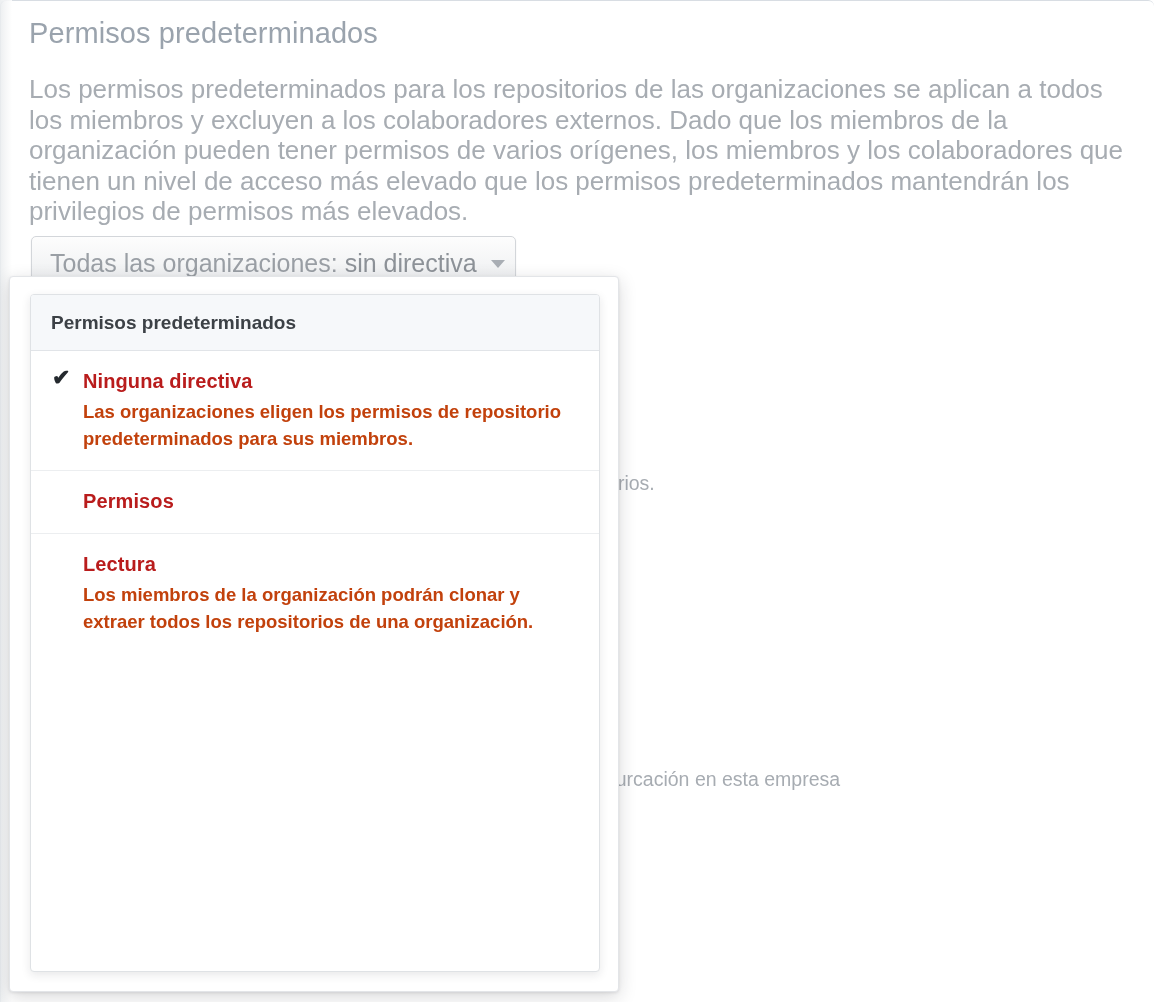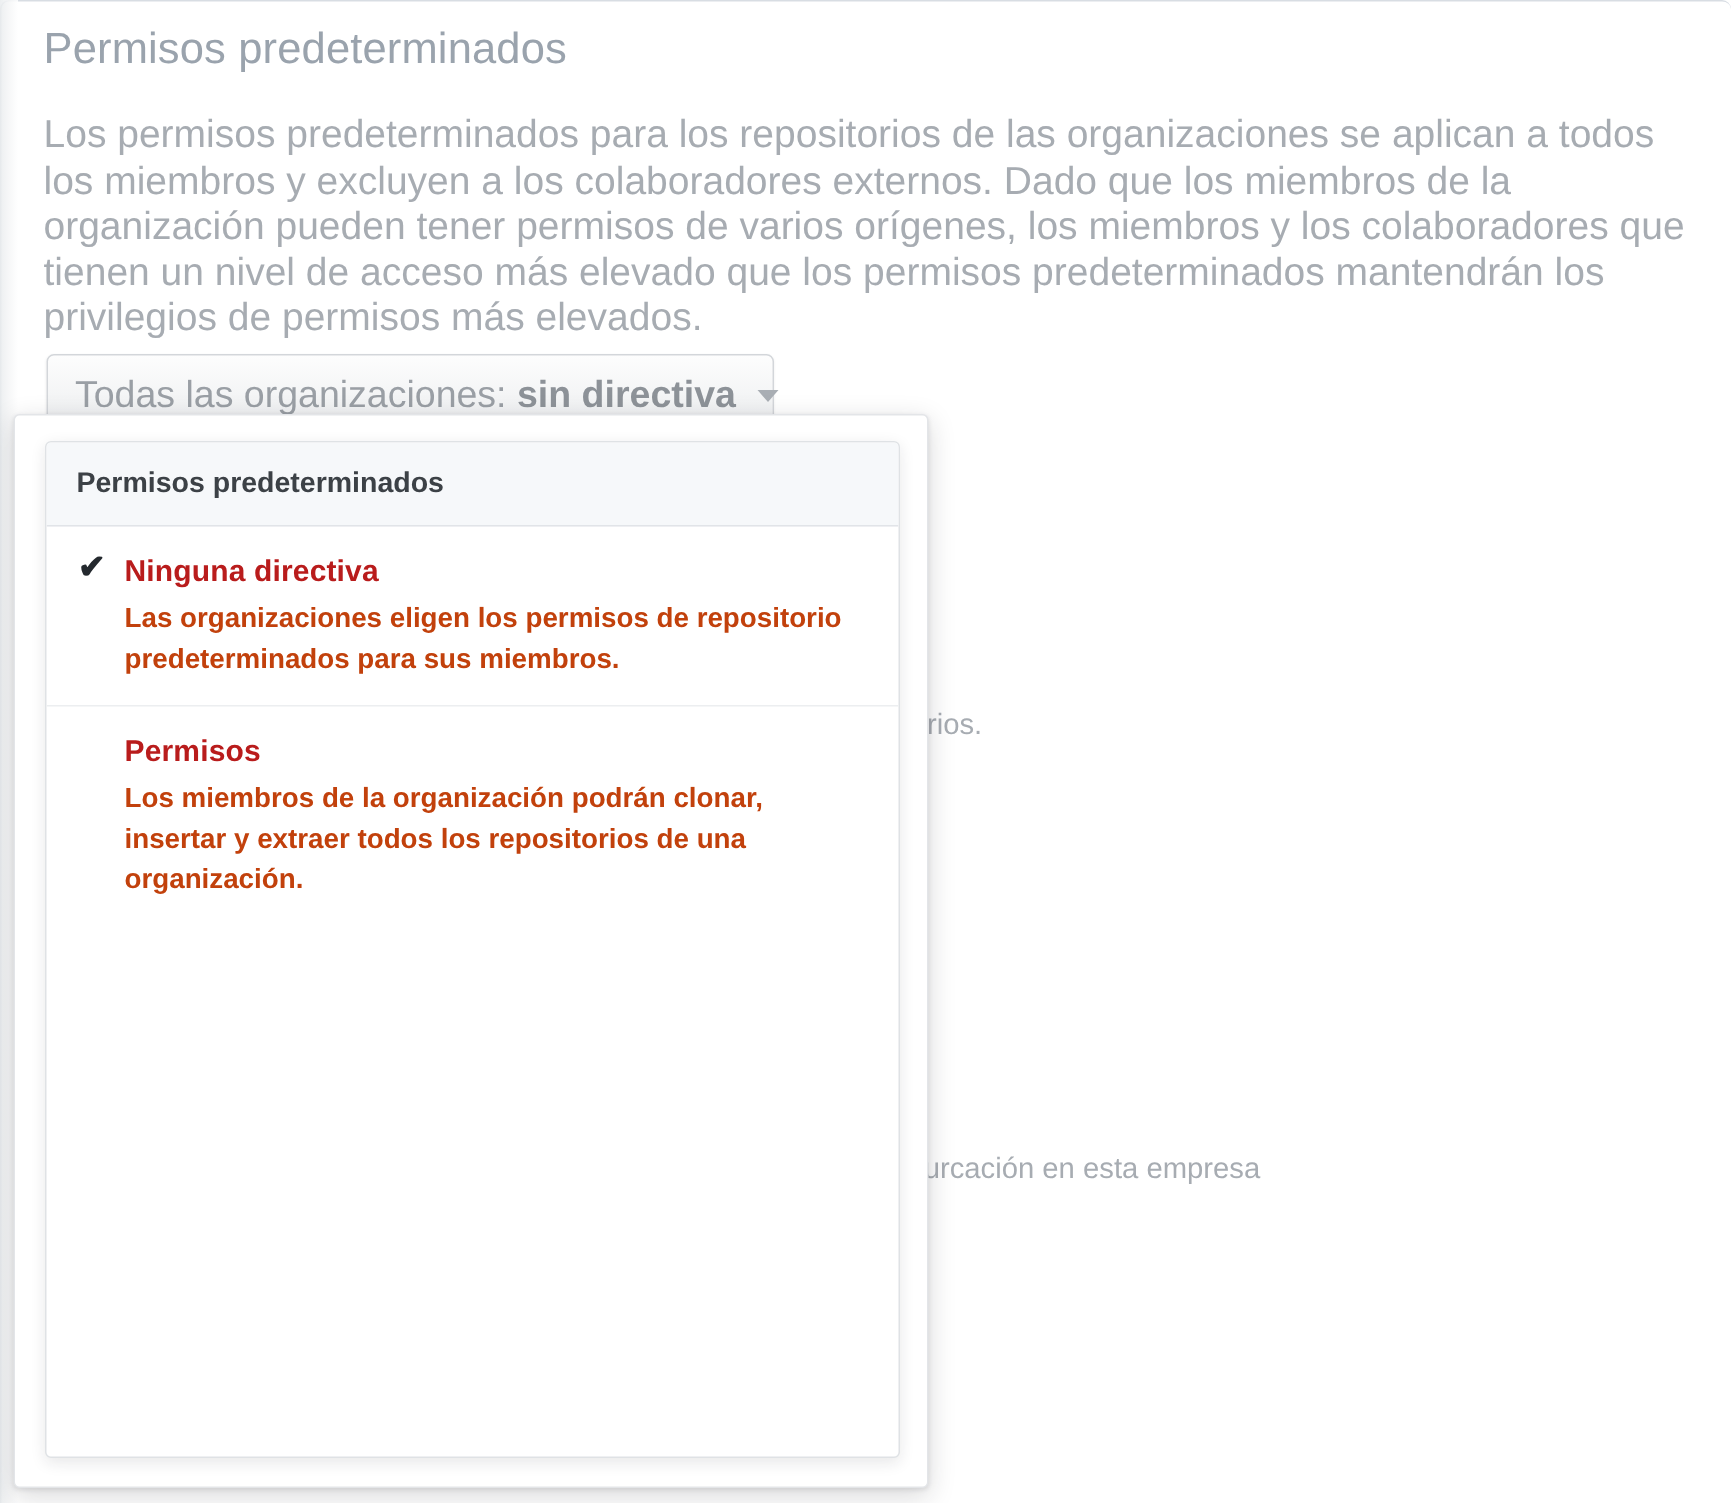--- a/index.html
+++ b/index.html
@@ -110,21 +110,21 @@
     display: flex;
     align-items: center;
     padding: 0 16px 0 18px;
     font-size: 25px;
     color: #9a9fa5;
     cursor: pointer;
     z-index: 4;
   }
   #perm-select-label { white-space: nowrap; }
   #perm-select-value {
-    font-weight: 700;
+    font-weight: 400;
     color: #8d9298;
     margin-left: 7px;
     white-space: nowrap;
   }
   #perm-select-caret {
     margin-left: 14px;
     width: 0; height: 0;
     border-left: 7px solid transparent;
     border-right: 7px solid transparent;
     border-top: 8px solid #a9aeb4;
@@ -255,17 +255,20 @@
 
   <div class="menu-item">
     <span class="check">✔</span>
     <span class="mi-title">Ninguna directiva</span>
     <span class="mi-desc">Las organizaciones eligen los permisos de repositorio predeterminados para sus miembros.</span>
   </div>
 
 
   <div class="menu-item">
     <span class="mi-title">Permisos</span>
-    <span class="mi-desc">Los miembros de la organización podrán clonar, insertar y extraer todos los repositorios de una organización.</span>
   </div>
 
+  <div class="menu-item">
+    <span class="mi-title">Lectura</span>
+    <span class="mi-desc">Los miembros de la organización podrán clonar y extraer todos los repositorios de una organización.</span>
+  </div>
 
 </div>
 
 </body></html>

